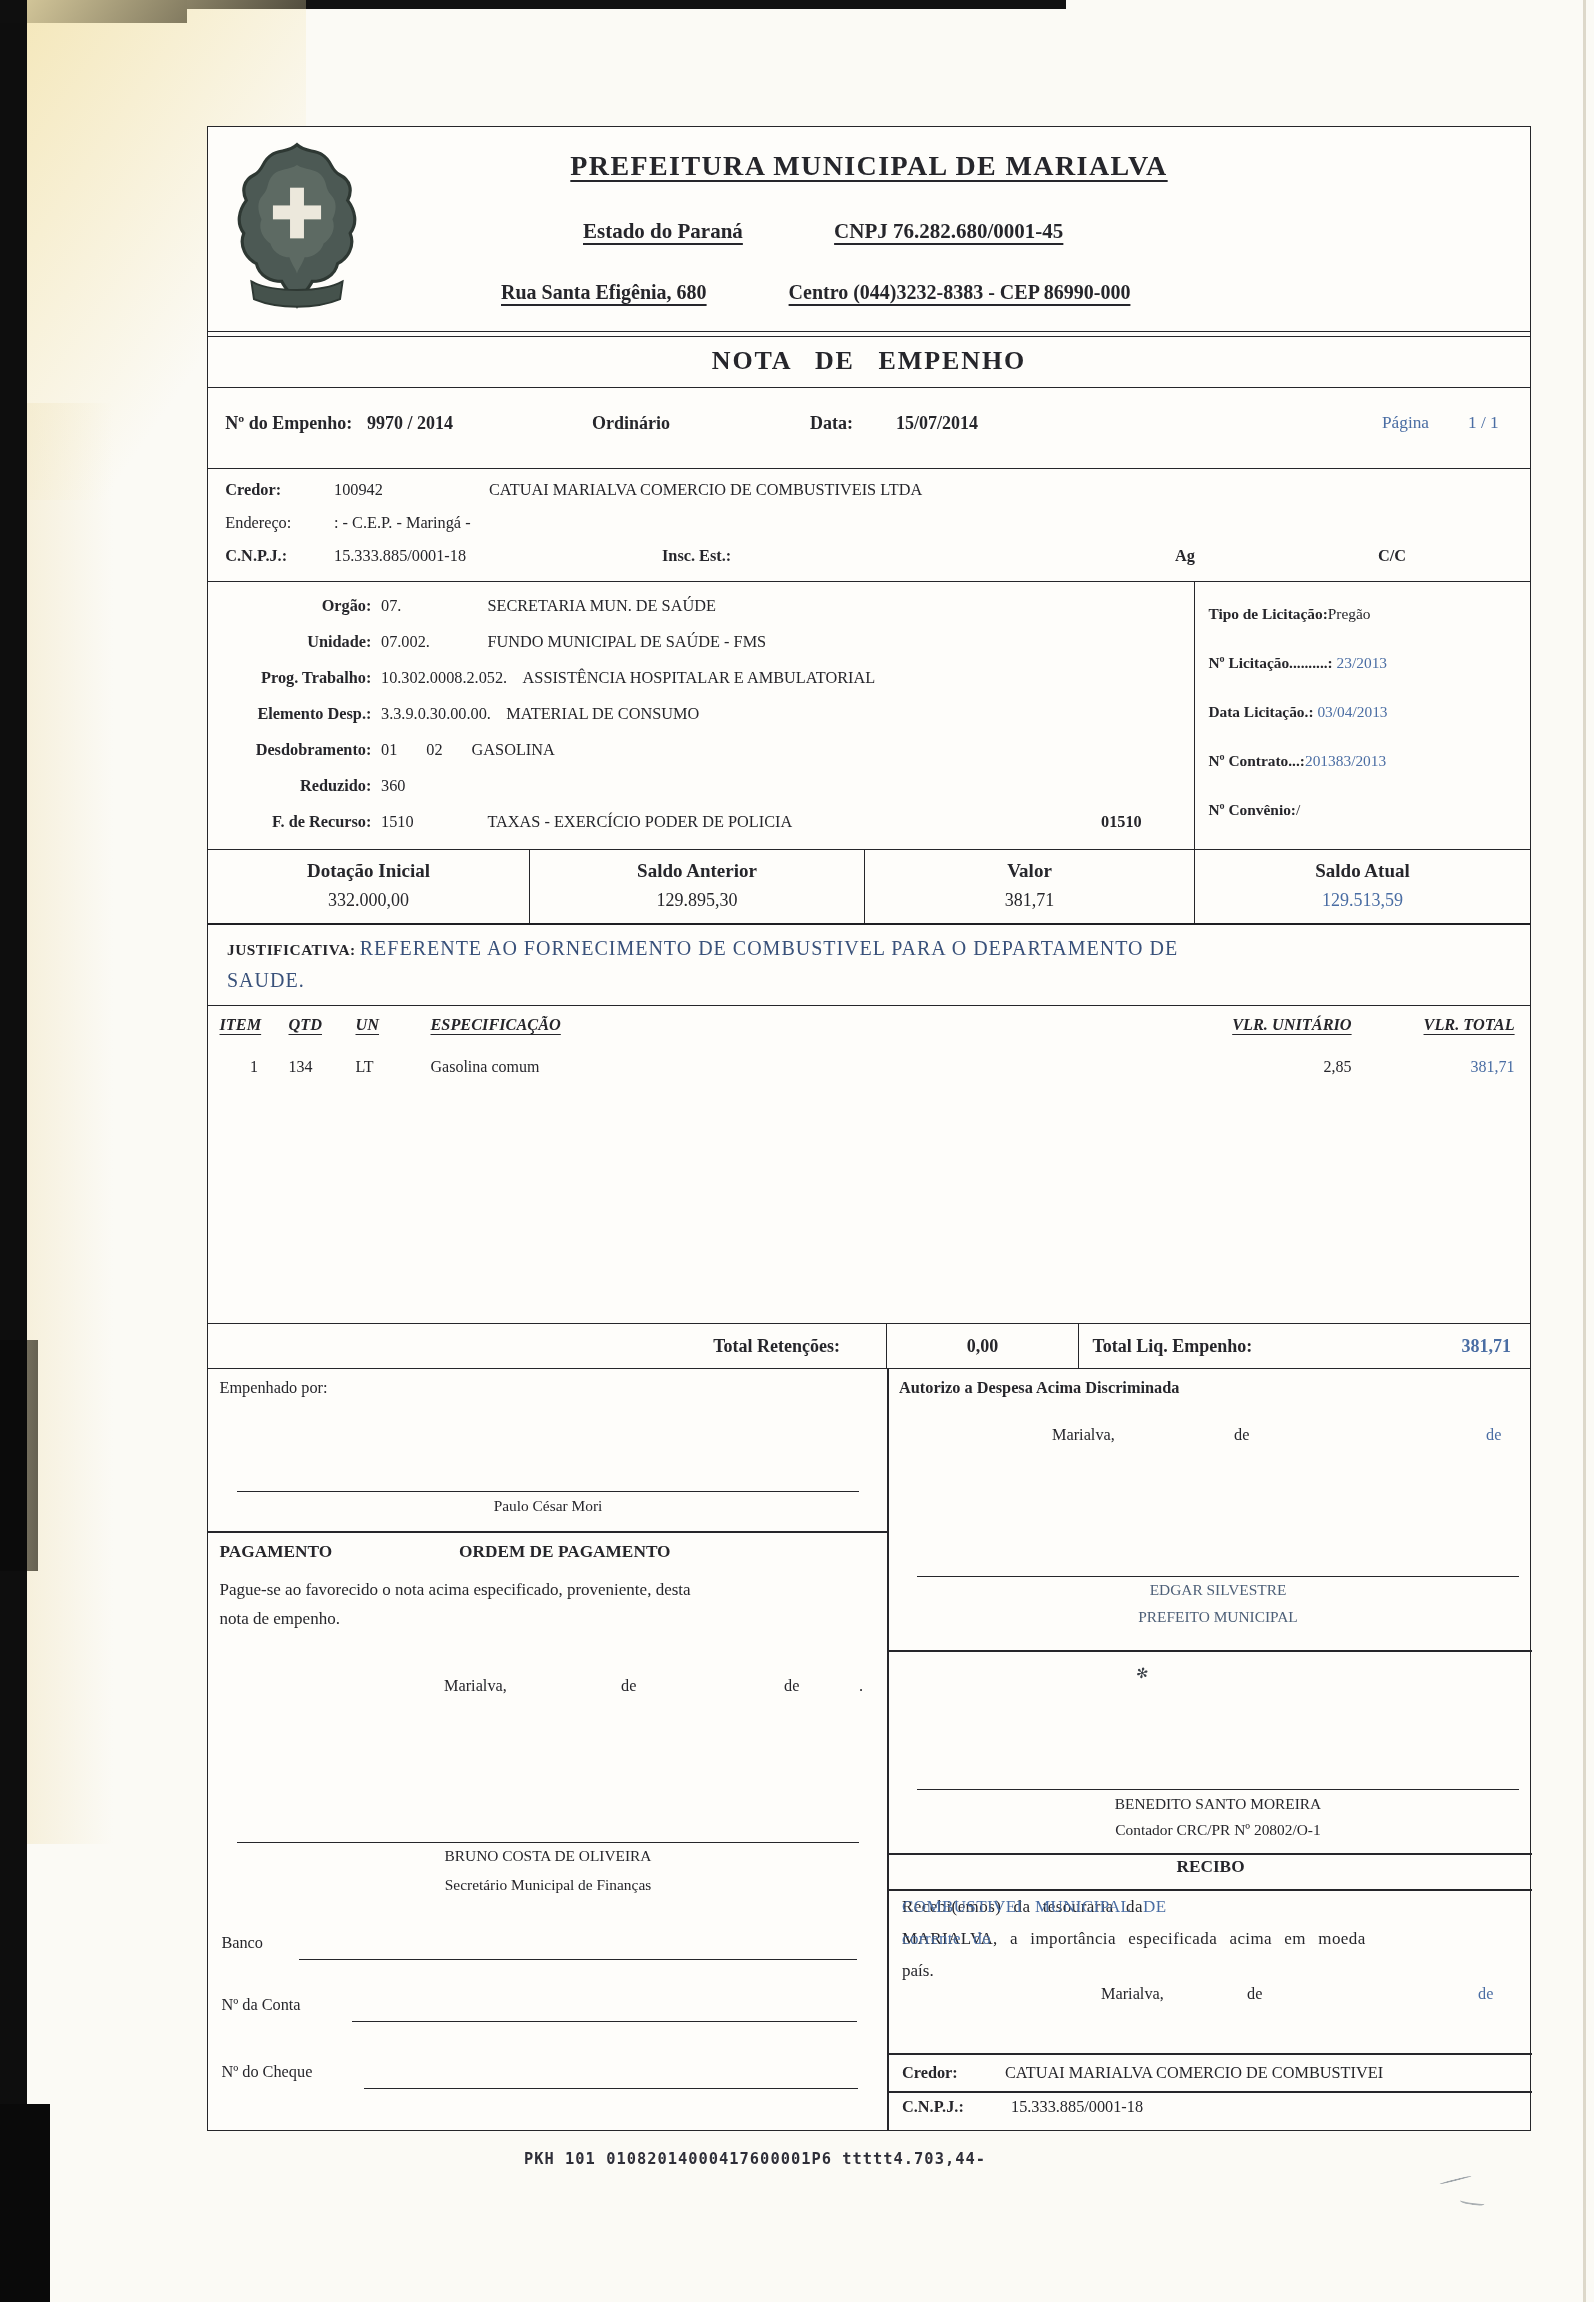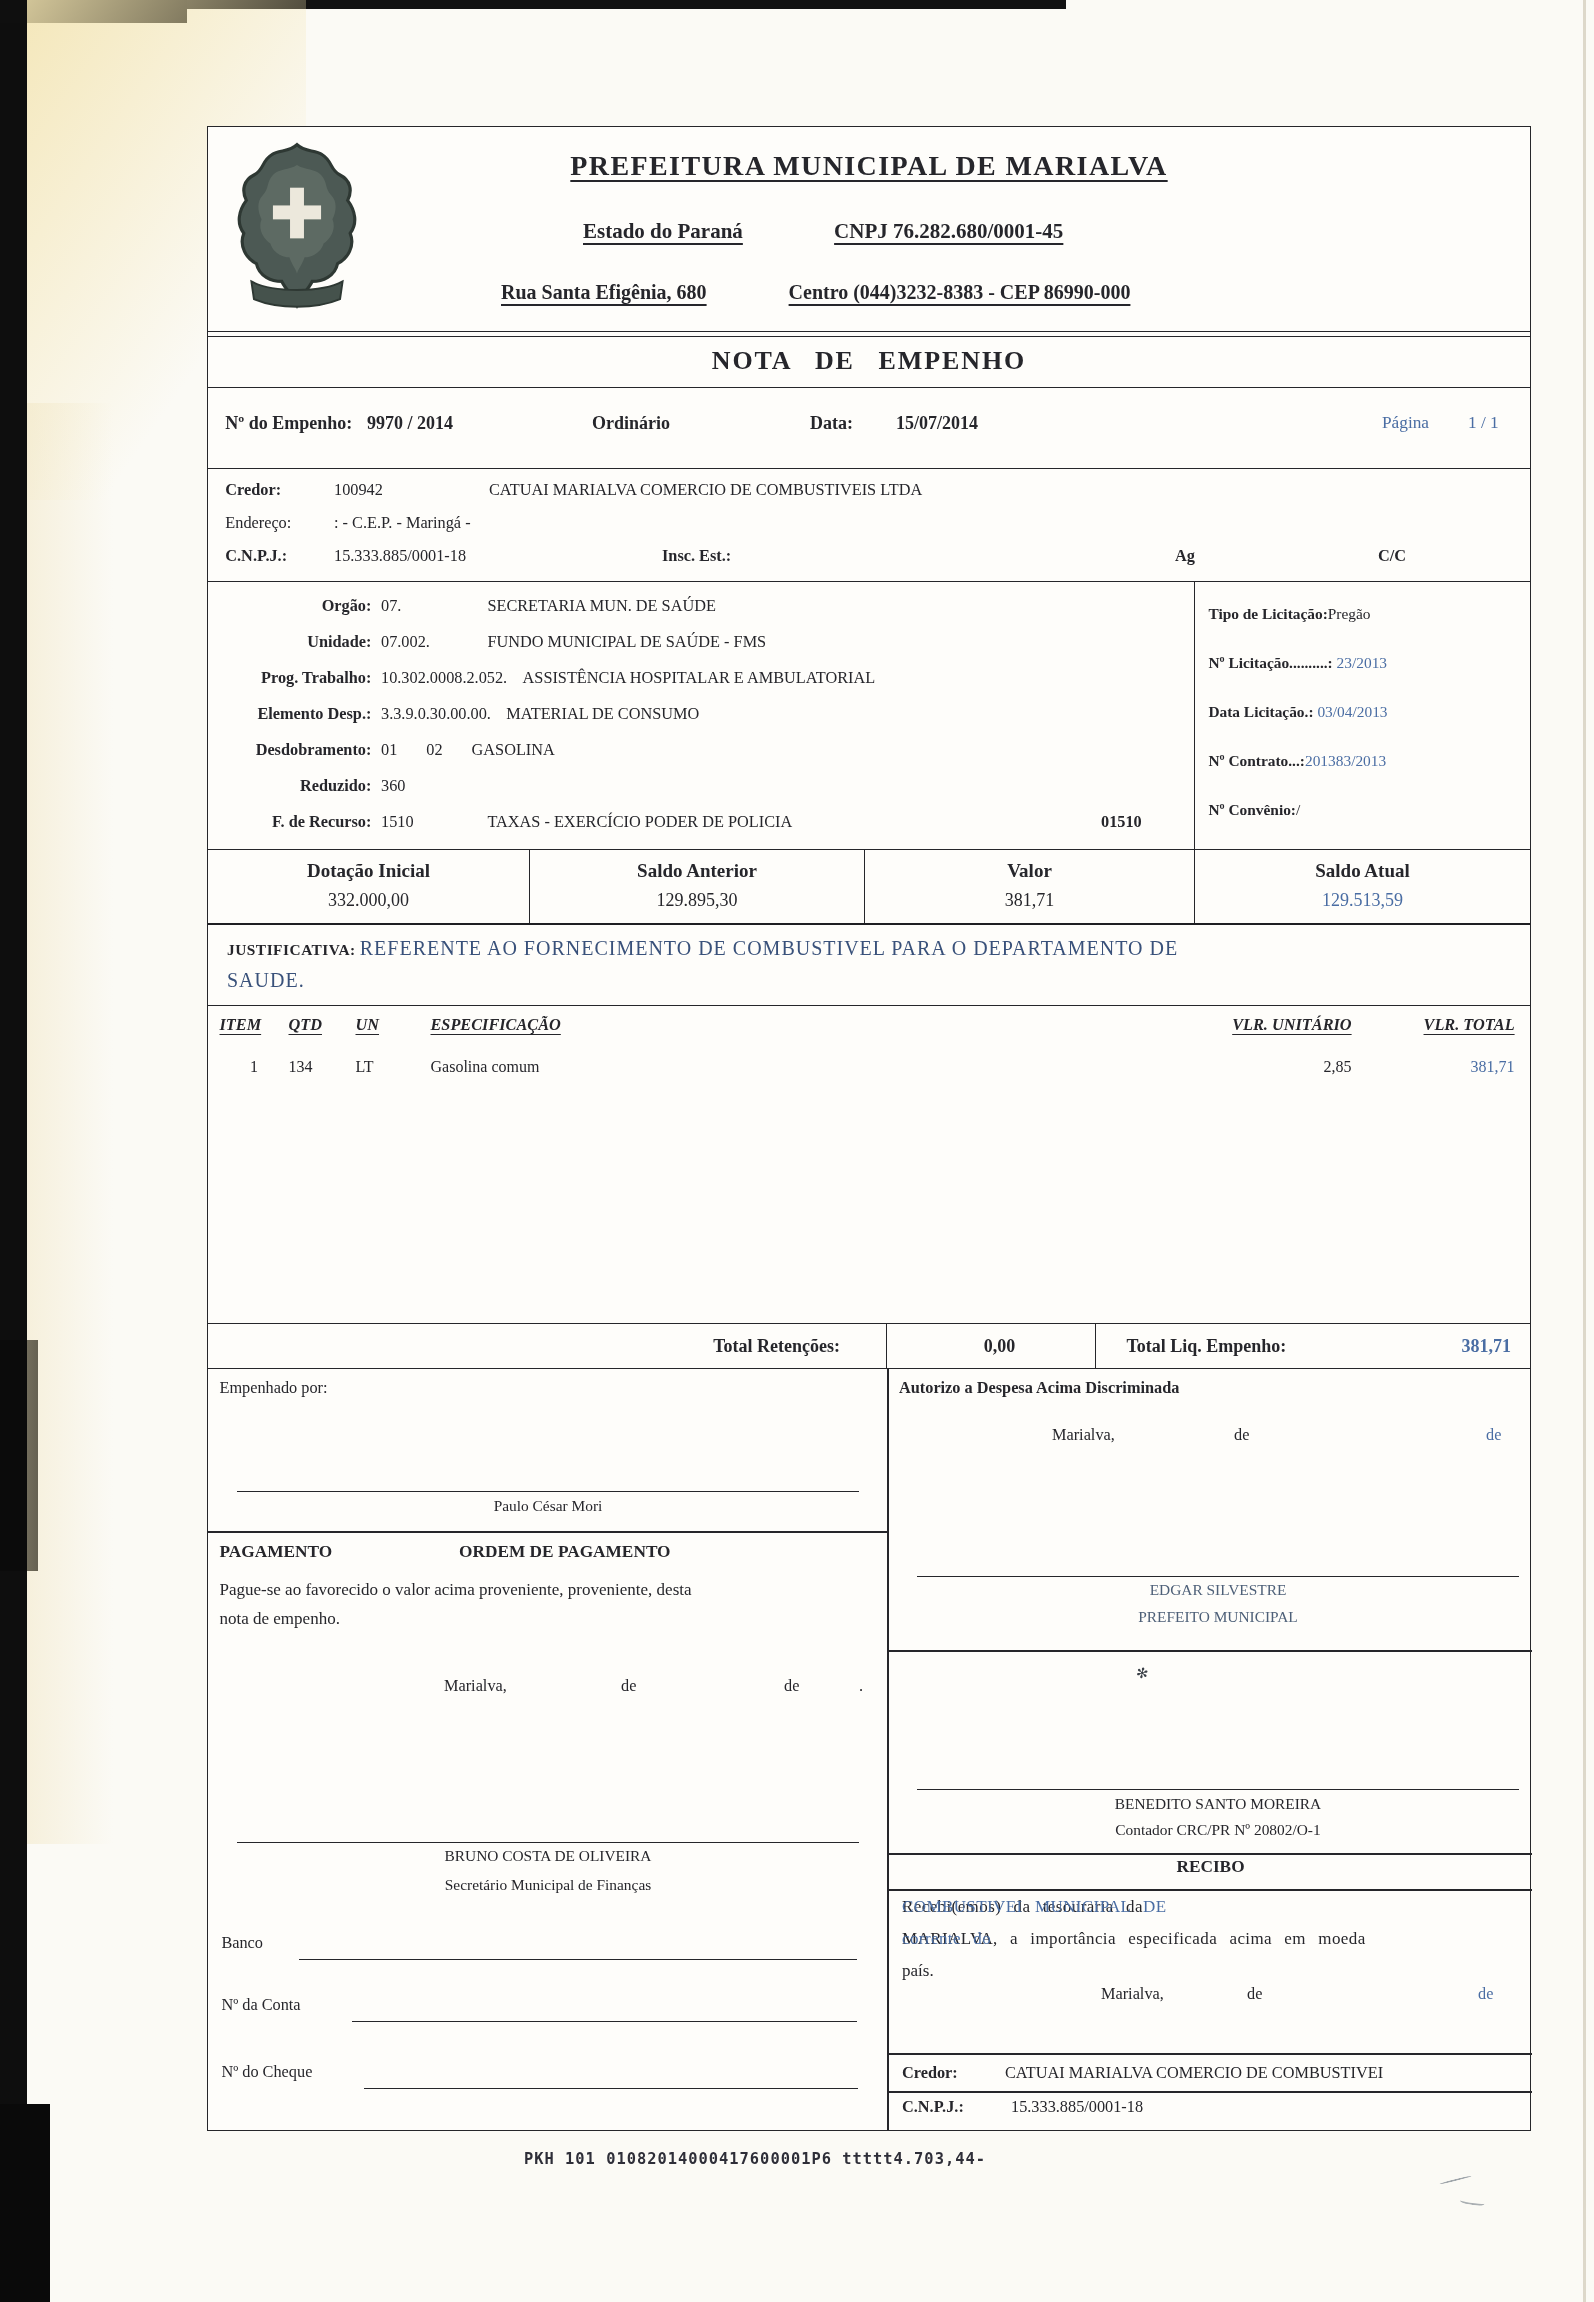--- a/index.html
+++ b/index.html
@@ -77,21 +77,21 @@
 
   .items { height:317px; padding-top:9.6px; }
   .i-head, .i-row { display:grid; grid-template-columns:69px 67px 75px 1fr 183px 163px;
                     padding:0 15.4px 0 11.5px; font-size:16.3px; }
   .i-head span { font-style:italic; font-weight:bold; text-decoration:underline; text-underline-offset:3.8px; }
   .i-row { margin-top:23px; font-size:16px; }
   .c-r { text-align:right; }
   .c-c { text-align:center; }
 
   .totals { display:flex; height:46px; border-top:0; border-bottom:1.9px solid #26262a; align-items:stretch;
-            font-size:18px; font-weight:bold;gap:17px; }
+            font-size:18px; font-weight:bold; }
   .t-c1 { width:679px; text-align:right; padding-right:46px; border-right:1.9px solid #26262a; line-height:44px; }
   .t-c2 { width:192px; text-align:center; border-right:1.9px solid #26262a; line-height:44px; }
   .t-c3 { flex:1; display:flex; justify-content:space-between; padding:0 19px 0 13.4px; line-height:44px; }
 
   .bottom { position:relative; height:761px; font-size:16.3px; }
   .bottom span, .bottom .line, .bottom .hline, .bottom .textblock { position:absolute; white-space:nowrap; }
   .col-div { position:absolute; left:679px; top:0; width:1.9px; height:100%; background:#26262a; }
   .line  { border-top:1.9px solid #26262a; height:0; }
   .hline { height:1.9px; background:#26262a; }
   .ctr { text-align:center; }
@@ -262,21 +262,21 @@
 
   <div class="bottom">
     <div class="col-div"></div>
 
     <span style="left:11.5px;top:9.6px">Empenhado por:</span>
     <div class="line" style="left:29px;top:122px;width:622px"></div>
     <span class="ctr fs16" style="left:29px;top:128px;width:622px">Paulo César Mori</span>
     <div class="hline" style="left:0;top:162px;width:679px"></div>
     <span class="b fs18" style="left:11.5px;top:173px">PAGAMENTO</span>
     <span class="b fs18" style="left:251px;top:173px">ORDEM DE PAGAMENTO</span>
-    <span style="left:11.5px;top:211px;font-size:17px">Pague-se ao favorecido o valor acima proveniente, proveniente, desta</span>
+    <span style="left:11.5px;top:211px;font-size:17px">Pague-se ao favorecido o nota acima especificado, proveniente, desta</span>
     <span style="left:11.5px;top:240px;font-size:17px">nota de empenho.</span>
     <span style="left:236px;top:307px">Marialva,</span>
     <span style="left:413px;top:307px">de</span>
     <span style="left:576px;top:307px">de</span>
     <span style="left:651px;top:307px">.</span>
     <div class="line" style="left:29px;top:473px;width:622px"></div>
     <span class="ctr fs16" style="left:29px;top:478px;width:622px">BRUNO COSTA DE OLIVEIRA</span>
     <span class="ctr fs16" style="left:29px;top:507px;width:622px">Secretário Municipal de Finanças</span>
     <span style="left:13.4px;top:564px">Banco</span>
     <div class="line" style="left:91px;top:590px;width:558px"></div>

